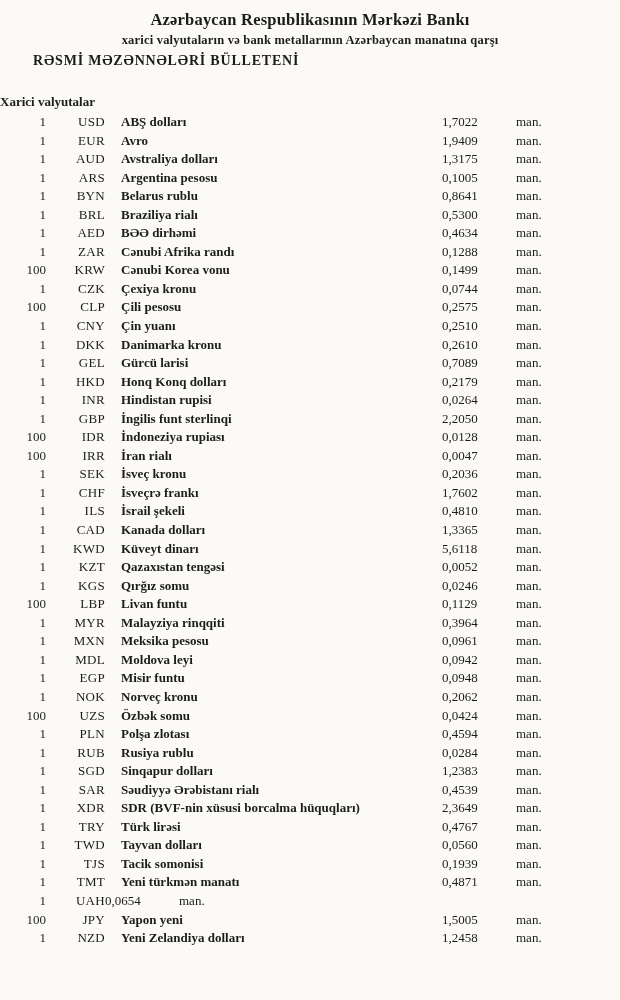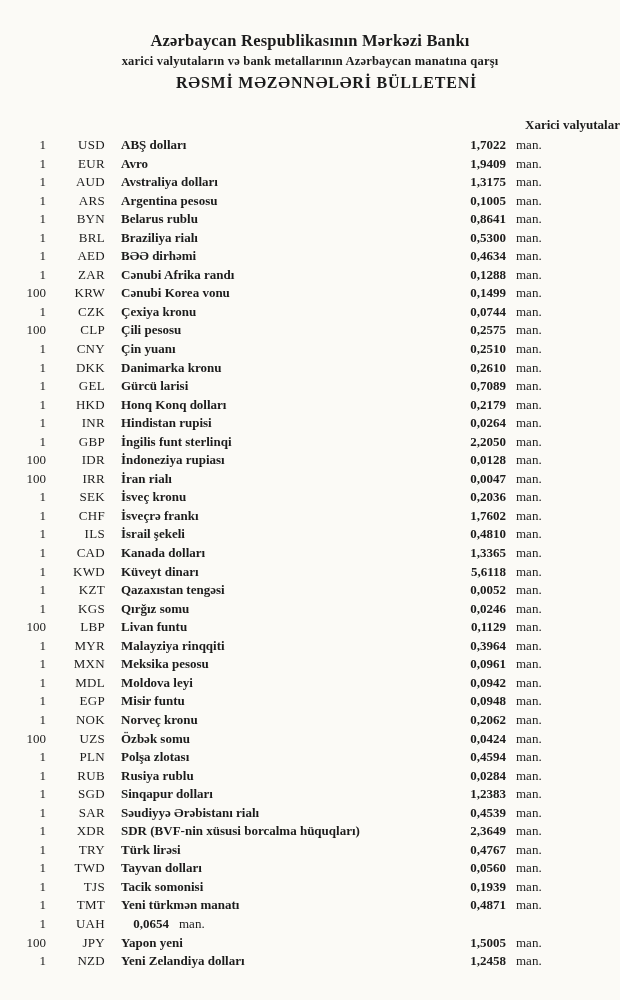--- a/index.html
+++ b/index.html
@@ -6,67 +6,67 @@
     margin: 0;
     padding: 0;
     background: #e9e8e4;
   }
   .page {
     width: 620px;
     height: 1000px;
     margin: 0 auto;
     background: #fbfaf6;
     box-sizing: border-box;
-    padding-top: 31px;
+    padding-top: 10px;
     font-family: "Liberation Serif", "DejaVu Serif", serif;
     color: #1c1c1c;
     overflow: hidden;
   }
   .title {
     text-align: center;
     font-weight: bold;
     font-size: 16.5px;
     letter-spacing: 0.2px;
   }
   .sub {
     text-align: center;
     font-weight: bold;
     font-size: 12.5px;
     margin-top: 3px;
     letter-spacing: 0.2px;
   }
   .sub.first { margin-top: 7px; }
   .bulletin {
-    text-align: center;
+    text-align: left;
     font-weight: bold;
-    font-size: 16px;
+    font-size: 14px;
     margin-top: 5px;
     letter-spacing: 0.8px;
     margin-left: 33px;
   }
   .section-title {
-    text-align: right;
+    text-align: left;
     font-weight: bold;
     font-size: 13px;
     margin-top: 25px;
     margin-bottom: 4px;
   }
   .rows { margin-top: 3px; }
   .row {
     display: flex;
     align-items: baseline;
     height: 18.55px;
     font-size: 13px;
     padding-right: 62px;
     box-sizing: border-box;
   }
   .qty  { width: 46px;  text-align: right; flex: none; }
   .code { width: 46px;  margin-left: 13px; flex: none; letter-spacing: 0.3px; text-align: right; }
   .name { flex: 1; margin-left: 16px; white-space: nowrap; overflow: hidden; font-weight: bold; }
-  .rate { width: 64px; text-align: right; font-weight: bold; flex: none; }
+  .rate { width: 64px; font-weight: normal; flex: none; }
   .unit { width: 42px; margin-left: 10px; flex: none; }
 </style>
 </head>
 <body>
 
 <div class="page">
   <div class="title">Azərbaycan Respublikasının Mərkəzi Bankı</div>
   <div class="sub">xarici valyutaların və bank metallarının Azərbaycan manatına qarşı</div>
   <div class="bulletin">RƏSMİ MƏZƏNNƏLƏRİ BÜLLETENİ</div>
 

